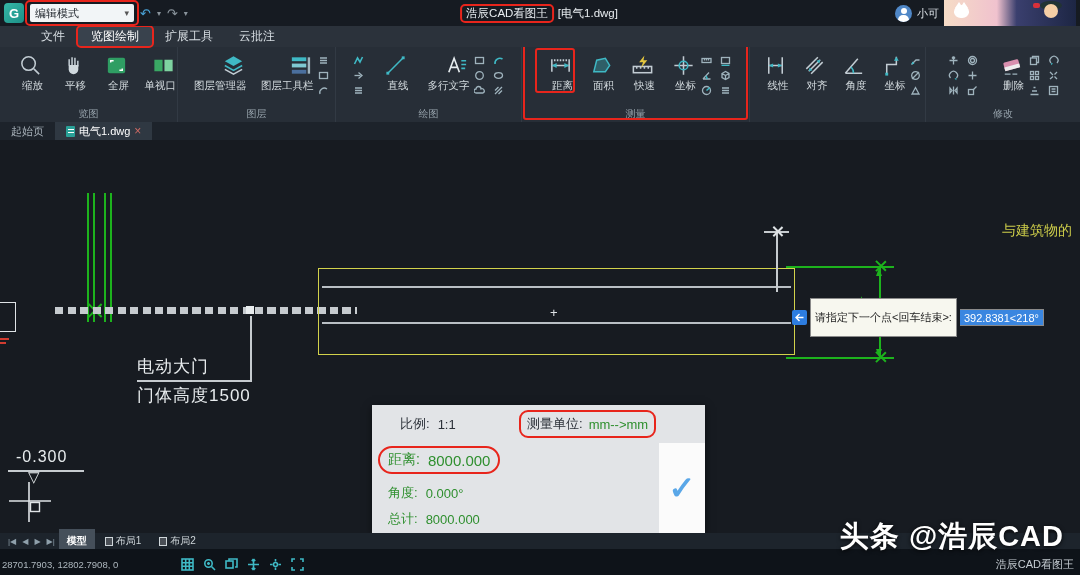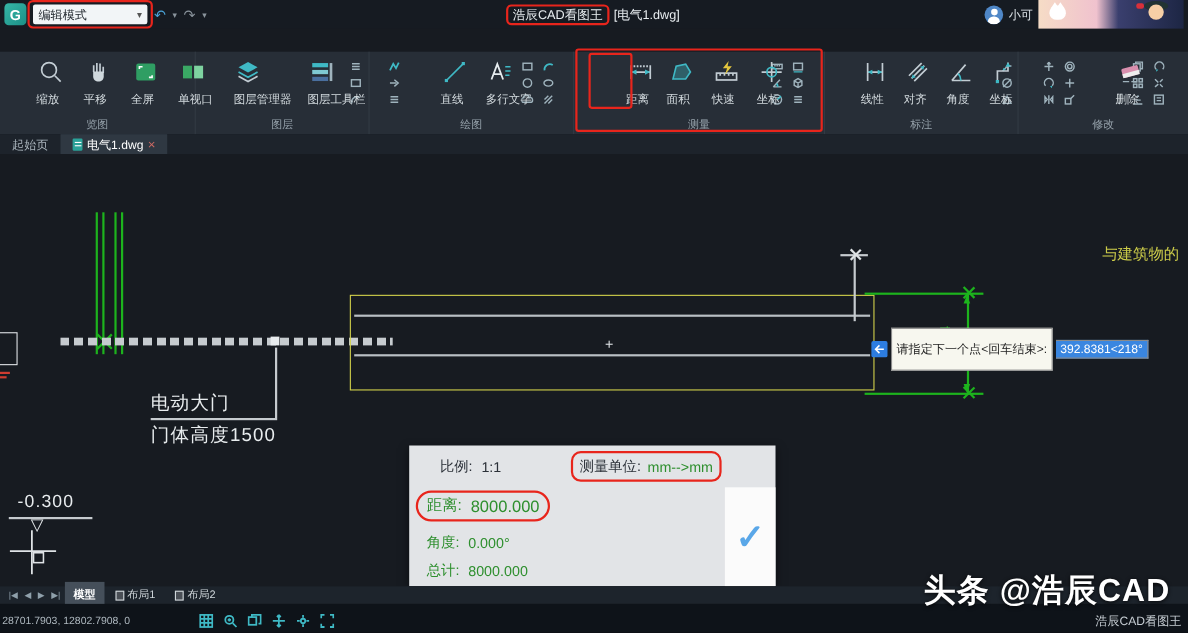--- a/index.html
+++ b/index.html
@@ -31,21 +31,21 @@
   
   .menubar { position:absolute; top:26px; left:0; right:0; height:21px; background:#2b323b; display:flex; align-items:stretch; padding-left:28px; z-index:25; }
   .menu-tab { position:relative; display:flex; align-items:center; padding:0 13px; font-size:12px; color:#d8dee3; }
   .menu-tab.active { background:#39424d; color:#fff; }
 
   
   .ribbon { position:absolute; top:47px; left:0; right:0; height:75px; background:#272e37; display:flex; z-index:20; }
   .rgroup { position:relative; display:flex; flex-direction:column; border-right:1px solid #323a44; }
   .rbuttons { flex:1; display:flex; align-items:flex-start; justify-content:center; gap:1px; padding-top:2px; }
   .rgname { height:15px; text-align:center; font-size:10px; color:#97a3ac; line-height:13px; }
-  .rbtn { position:relative; display:flex; flex-direction:column; align-items:flex-start; padding-top:3px; gap:6px;padding-left:32px; }
+  .rbtn { position:relative; display:flex; flex-direction:column; align-items:flex-end; padding-top:3px; gap:0; }
   .rbtn .ricon { width:26px; height:27px; display:flex; align-items:center; justify-content:center; }
   .rbtn .rlabel { font-size:10.5px; color:#d3dade; white-space:nowrap; line-height:13px; }
   .minicol { display:flex; flex-direction:column; gap:2px; padding-top:5px; width:18px; align-items:center; }
   .mini { width:13px; height:13px; display:flex; align-items:center; justify-content:center; }
   svg .st { stroke:#c2ccd3; fill:none; stroke-width:1.6; }
   svg .tl { stroke:#3fb9c5; fill:none; stroke-width:1.6; }
   svg .tlf { fill:#3fb9c5; stroke:none; }
   svg .ms { stroke:#9fb3bd; fill:none; stroke-width:1.3; }
 
   
@@ -133,20 +133,29 @@
       <span class="username">小可</span>
       <div class="banner">
         <span class="cat"></span>
         <span class="bow"></span>
         <span class="hair"></span>
         <span class="face"></span>
       </div>
     </div>
   </div>
 
+  <div class="menubar">
+    <span class="menu-tab">文件</span>
+    <span class="menu-tab active">
+      <span>览图绘制</span>
+      <span class="redbox" style="inset:-1px -2px;"></span>
+    </span>
+    <span class="menu-tab">扩展工具</span>
+    <span class="menu-tab">云批注</span>
+  </div>
 
   <div class="ribbon">
 
     <div class="rgroup" style="width:178px;">
       <div class="rbuttons">
         <div class="rbtn" style="width:42px;">
           <span class="ricon">
             <svg width="25" height="25" viewBox="0 0 26 26">
                 <circle class="st" cx="11" cy="11" r="7"></circle>
                 <line class="st" x1="16.5" y1="16.5" x2="22" y2="22"></line>
@@ -444,21 +453,20 @@
                 <path class="ms" d="M2 9 L9 2"></path>
               </svg>
             </span>
           <span class="mini">
               <svg width="11" height="11">
                 <path class="ms" d="M2 9 L9 9 L5.5 2.5 Z"></path>
               </svg>
             </span>
         </div>
       </div>
-      <div class="rgname">标注</div>
     </div>
 
     <div class="rgroup" style="width:154px; border-right:none;">
       <div class="rbuttons">
         <div class="minicol">
           <span class="mini">
               <svg width="11" height="11">
                 <path class="ms" d="M5.5 1.5 V9.5 M1.5 5.5 H9.5 M5.5 1.5 l-1.5 2 M5.5 1.5 l1.5 2"></path>
               </svg>
             </span>

